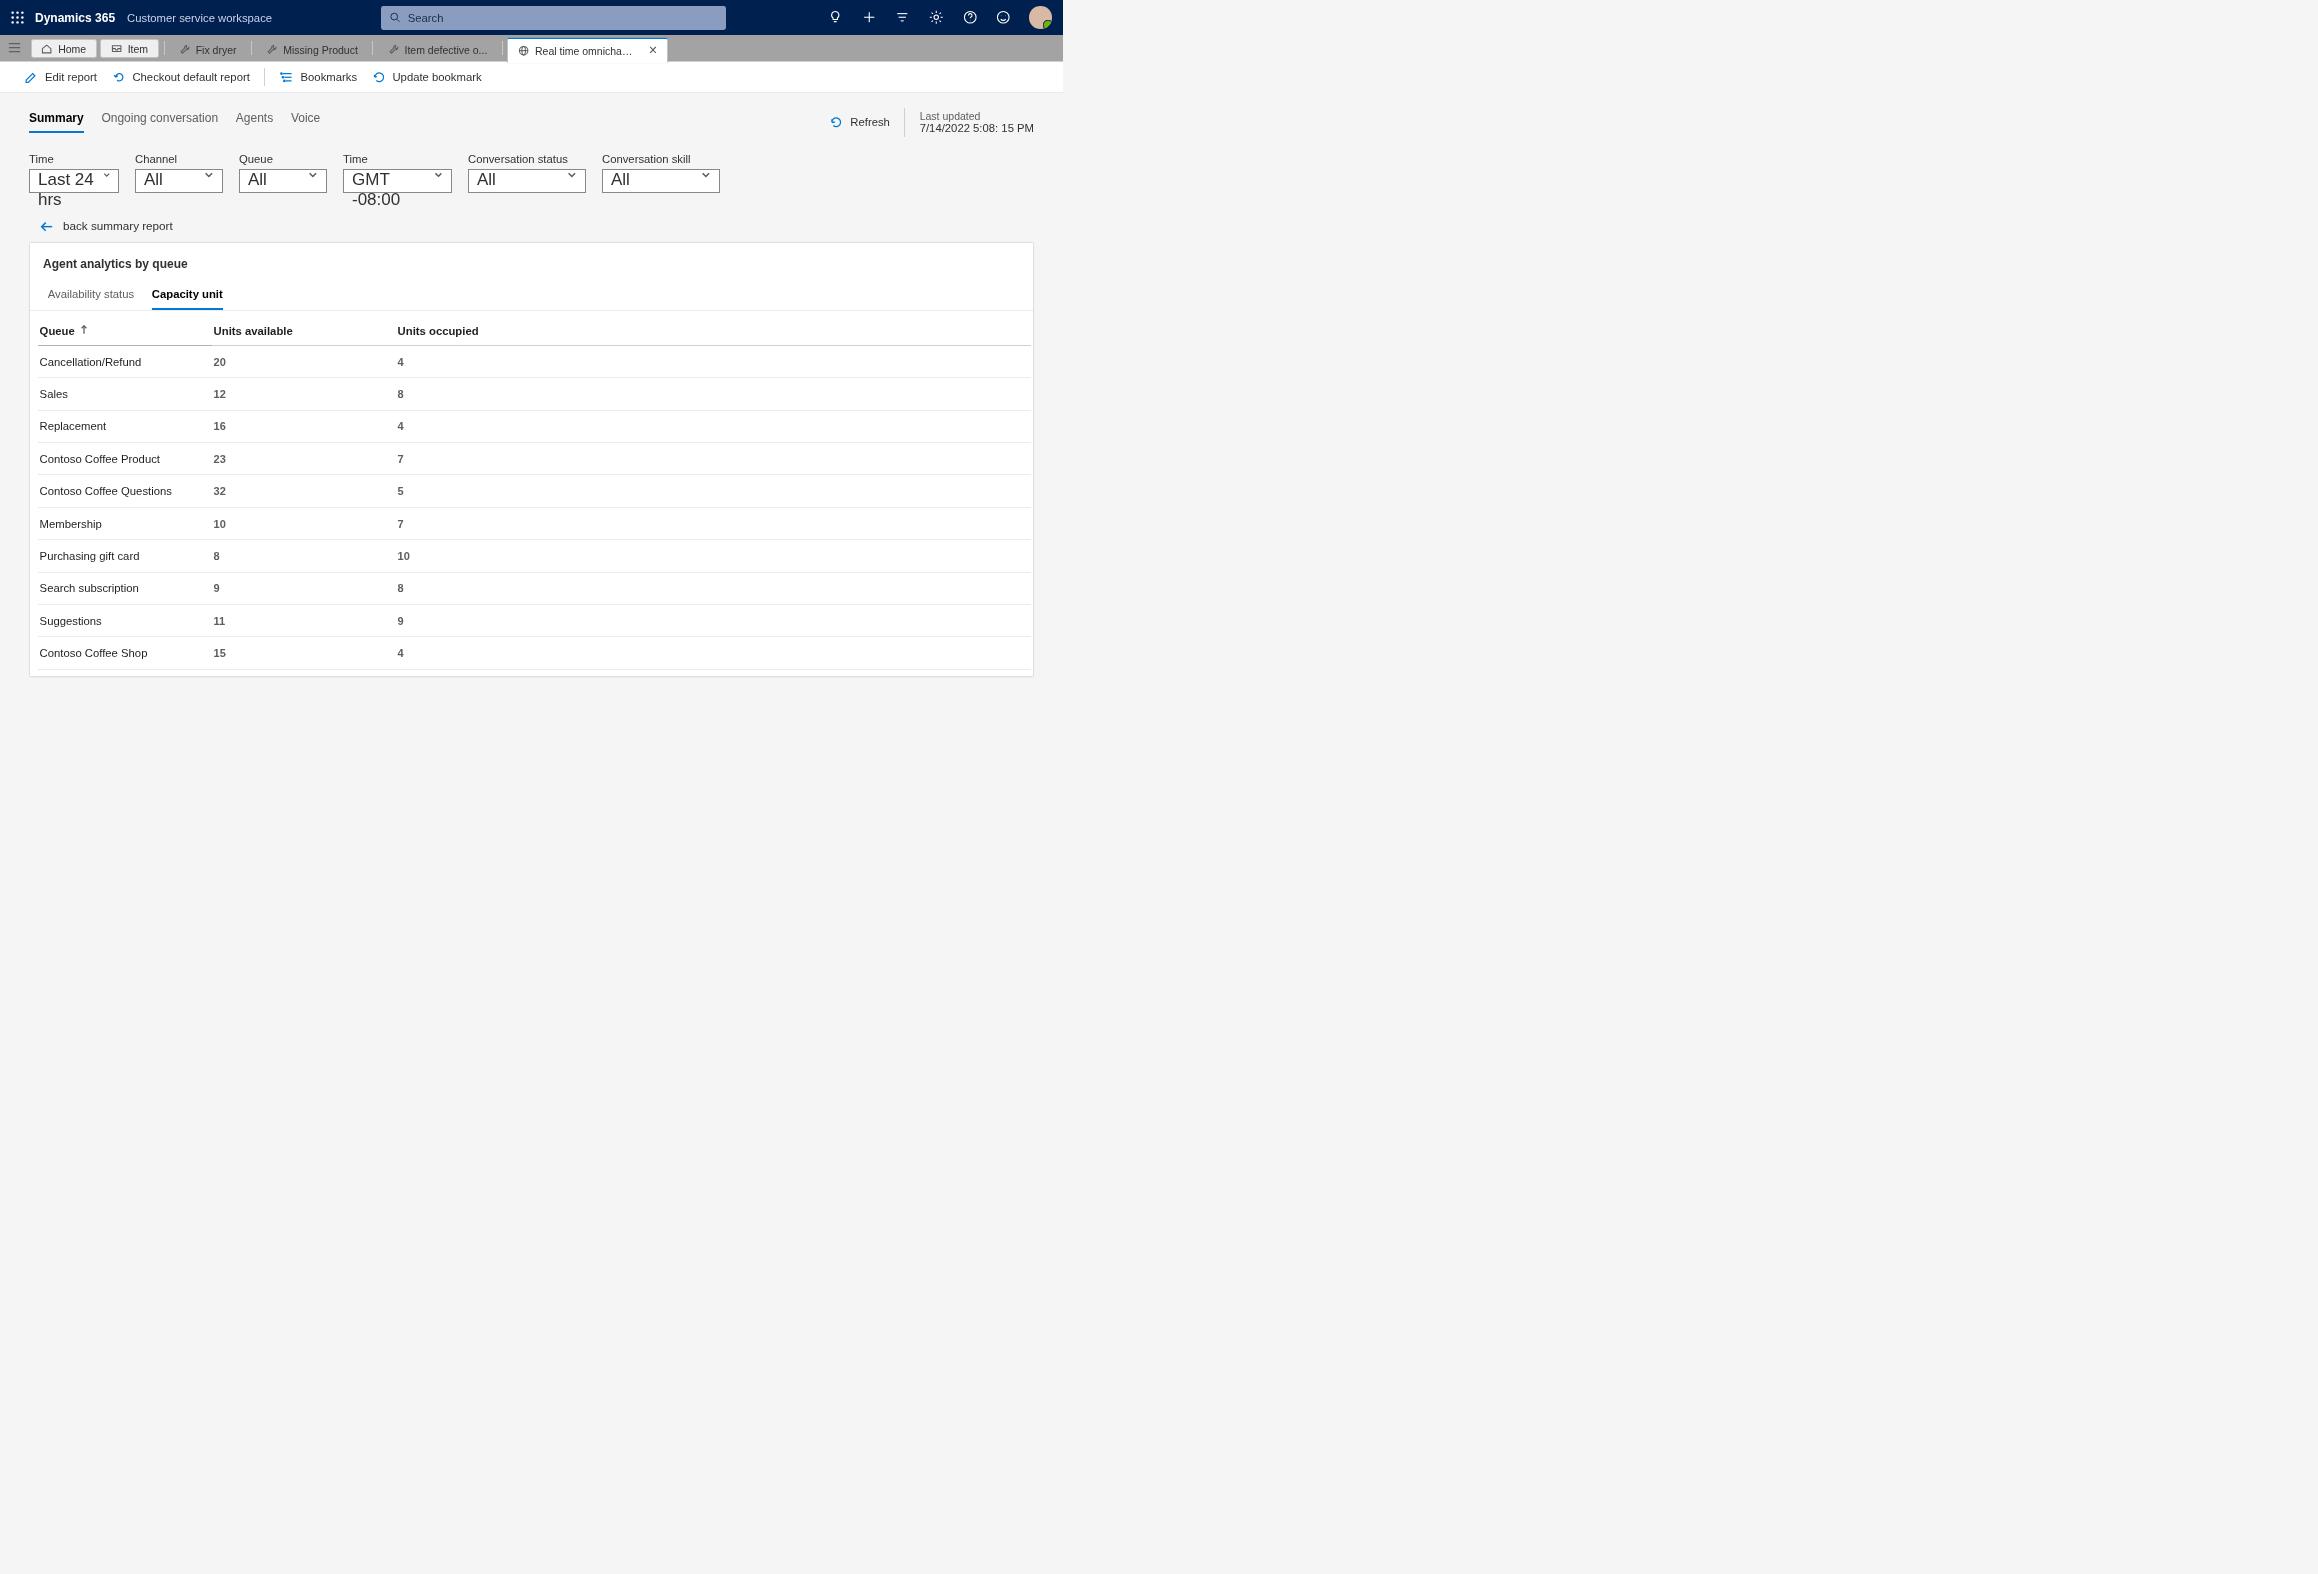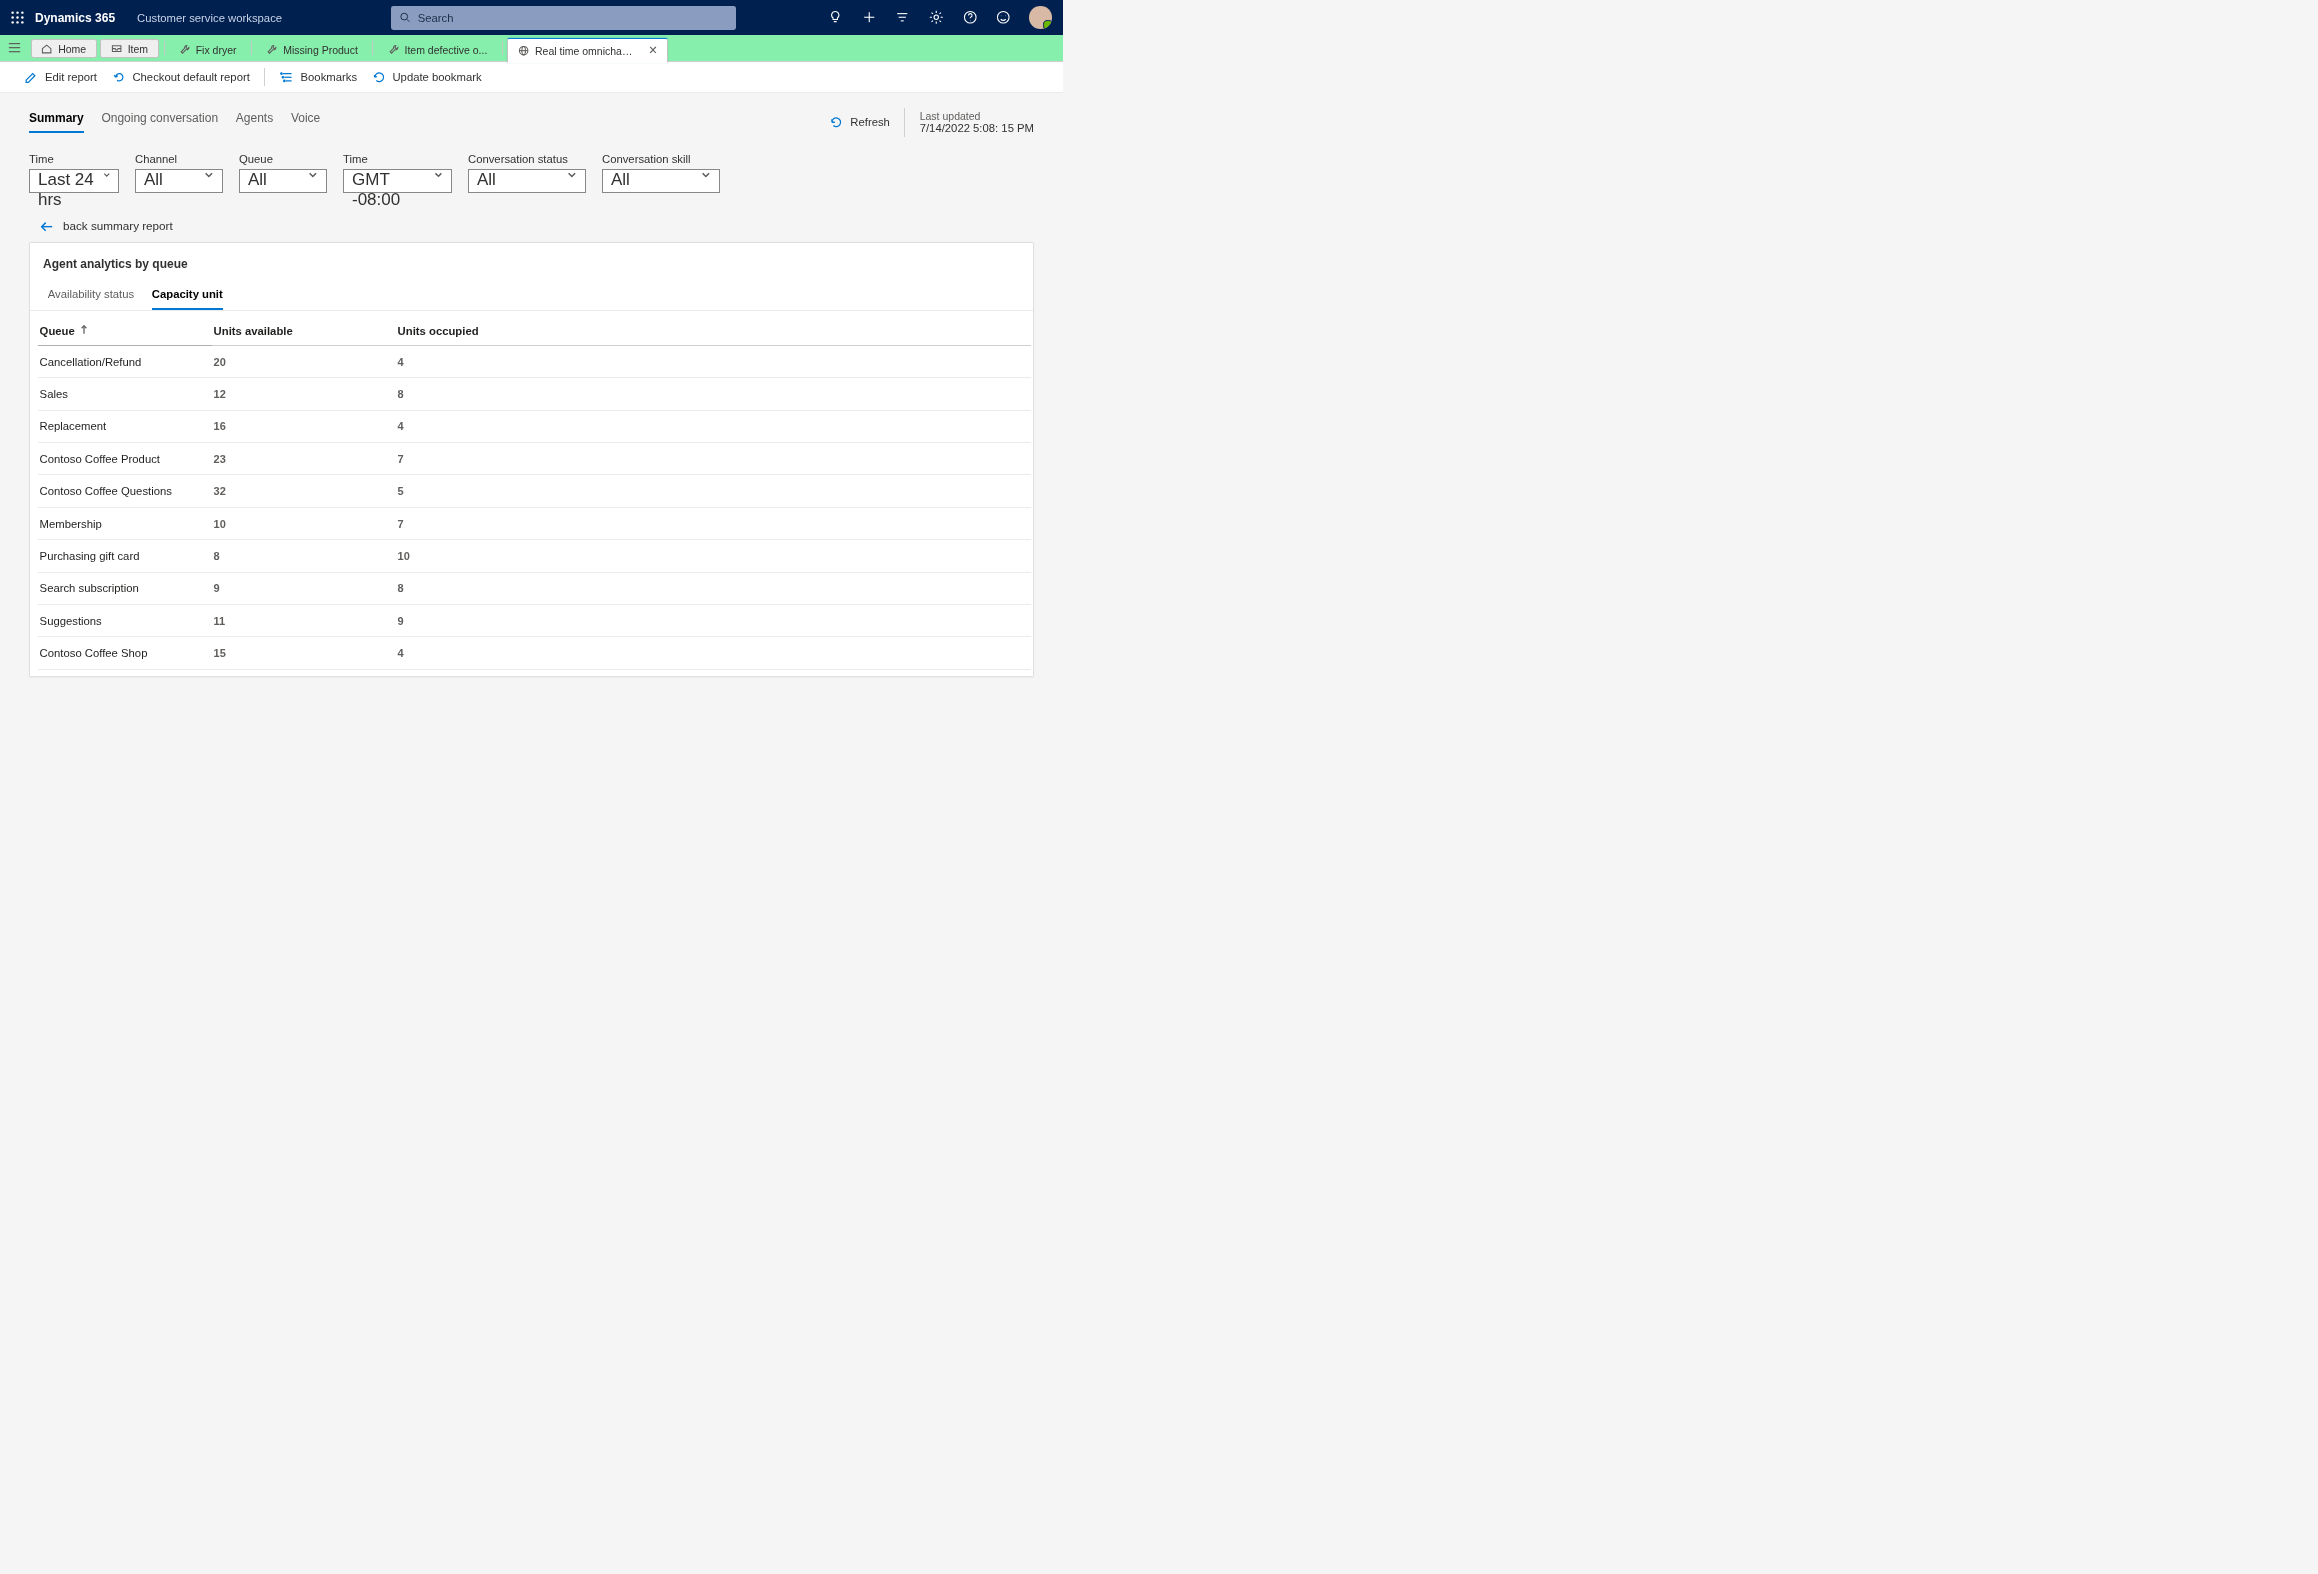--- a/index.html
+++ b/index.html
@@ -2,34 +2,34 @@
 <html style="font-size:13px"><head>
 <meta charset="utf-8">
 <style>
   * { box-sizing: border-box; margin: 0; padding: 0; font-family: "Segoe UI", -apple-system, sans-serif; }
   body { background: #f5f5f5; color: #323130; font-size: 11.3px; width: 1063px; height: 721px; overflow: hidden; }
 
   
   .top-header { background: #002050; height: 35px; display: flex; align-items: center; color: #fff; }
   .waffle { width: 35px; display:flex; align-items:center; justify-content:center; }
   .waffle svg { width: 13px; height: 13px; fill: #fff; }
-  .brand { font-size: 12px; font-weight: 600; margin-right: 22px; white-space: nowrap; }
+  .brand { font-size: 12px; font-weight: 600; margin-right: 12px; white-space: nowrap; }
   .workspace { font-size: 11.3px; color: #c8d3e8; white-space: nowrap; }
   .search-wrap { flex: 0 0 345px; margin-left: 109px; }
   .search-box { background: #8a9cbf; height: 24px; border-radius: 2.4px; display:flex; align-items:center; padding: 0 8px; gap:6.4px; color:#07213e; }
   .search-box input { background: transparent; border: none; outline: none; color:#07213e; font-size:11.3px; width:100%; }
   .search-box input::placeholder { color:#1c2f4a; }
   .header-right { margin-left:auto; display:flex; align-items:center; gap: 17.7px; padding-right: 11.3px; }
   .hicon { width: 16px; height: 16px; display:flex; align-items:center; justify-content:center; color:#fff; cursor:pointer; }
   .hicon svg { width: 14.5px; height: 14.5px; stroke:#fff; fill:none; stroke-width:1.5; }
   .avatar { width:22.5px; height:22.5px; border-radius:50%; background:#d7b9a5; position:relative; overflow:hidden; }
   .avatar::after { content:''; position:absolute; bottom:-0.8px; right:-0.8px; width:7.2px; height:7.2px; background:#6bb700; border:1.6px solid #002050; border-radius:50%; }
 
   
-  .tabstrip { background:#86efac; height: 27px; display:flex; align-items:stretch; border-bottom:0.8px solid #d0d0d0; }
+  .tabstrip { background:#a3a3a3; height: 27px; display:flex; align-items:stretch; border-bottom:0.8px solid #d0d0d0; }
   .ham { width: 29px; display:flex; align-items:center; justify-content:center; cursor:pointer; }
   .ham svg { width:13px; height:11.3px; stroke:#605e5c; stroke-width:1.5; }
   .tab { display:flex; align-items:center; gap:5.6px; padding: 0 9.7px; font-size:10.5px; color:#323130; border:0.8px solid #c2c2c2; background:#efefef; border-radius:2.4px 2.4px 0 0; margin: 3.2px 1.6px 0 1.6px; cursor:pointer; position:relative; }
   .tab.small { border-radius:2.4px; margin:4px 1.6px; height:19.3px; }
   .tab .ticon { width:11.3px; height:11.3px; display:flex; }
   .tab .ticon svg { width:11.3px; height:11.3px; stroke:#605e5c; fill:none; stroke-width:1.5; }
   .tab.plain { border:none; background:transparent; }
   .tab-sep { width:0.8px; background:#c8c8c8; margin: 6.4px 3.2px; }
   .tab.active { background:#fff; border-top:1.6px solid #0078d4; border-bottom:0.8px solid #fff; margin-bottom:-0.8px; height:25px; box-shadow: 0 -0.8px 1.6px rgba(0,120,212,.2); max-width:161px;}
   .tab.active .label { white-space:nowrap; overflow:hidden; text-overflow:ellipsis; max-width:105px; }

